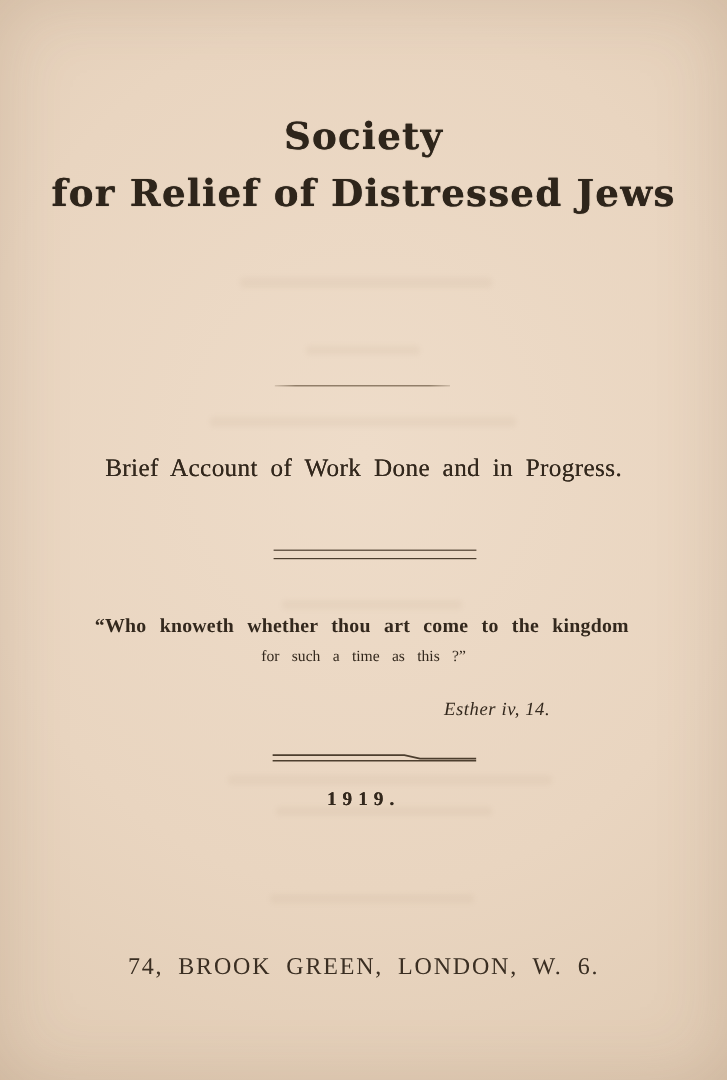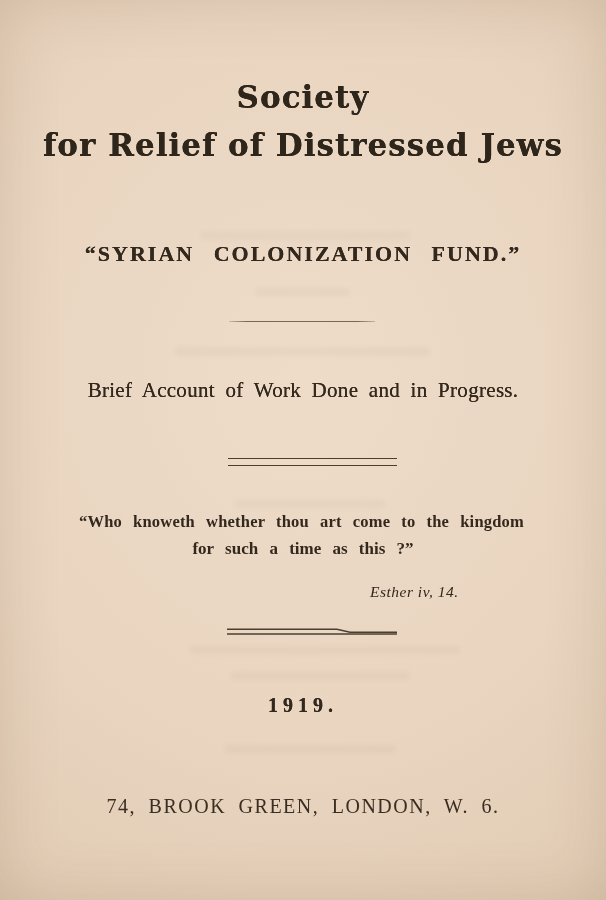--- a/index.html
+++ b/index.html
@@ -27,21 +27,21 @@
 
   
   .ghost{
     position:absolute;border-radius:3px;
     background:var(--ghost);opacity:.08;filter:blur(2px);
   }
 
   .title-line{
     font-family:"DejaVu Serif","Liberation Serif",serif;
     font-weight:bold;font-size:31px;letter-spacing:1px;
-    color:#2e251b;text-shadow:0 0 .6px #2e251b;
+    color:#2e251b;text-shadow:0 0 .6px #2e251b;margin-top:17px;
   }
   .t1{top:79px;}
   .t2{top:127px;}
 
   .subtitle{
     top:198px;font-weight:bold;font-size:17px;
     word-spacing:6px;letter-spacing:.3px;
   }
   .fund{
     top:241px;font-weight:bold;font-size:22px;
@@ -64,31 +64,31 @@
     position:absolute;top:458px;left:228px;width:169px;height:6px;
     border-top:1.8px solid #4c3e2e;border-bottom:1.4px solid #4c3e2e;
   }
 
   .q1{
     position:absolute;top:512px;left:79px;width:445px;
     font-weight:bold;font-size:16.5px;letter-spacing:.2px;
     text-align:justify;text-align-last:justify;
   }
   .q2{
-    top:539px;font-weight:bold;font-size:17px;word-spacing:7px;
+    top:539px;font-weight:normal;font-size:13px;word-spacing:7px;
   }
   .quote-source{
     position:absolute;top:565px;left:370px;
     font-style:italic;font-size:15.5px;letter-spacing:.5px;margin-top:18px;
   }
 
   .rule-kinked{position:absolute;top:627px;left:227px;}
 
   .year{
-    top:694px;font-weight:bold;font-size:20px;letter-spacing:5px;
+    top:658px;font-weight:bold;font-size:16px;letter-spacing:5px;
     text-shadow:0 0 .5px var(--ink);
   }
 
   .office{
     top:757px;font-family:"DejaVu Serif","Liberation Serif",serif;
     font-weight:bold;font-size:14.5px;letter-spacing:.5px;color:#3a2e22;
   }
   .address{
     top:795px;font-size:20px;letter-spacing:1.5px;word-spacing:6px;color:#3a2e22;
   }
@@ -105,21 +105,20 @@
   <div class="ghost" style="top:646px;left:190px;width:270px;height:8px;"></div>
   <div class="ghost" style="top:672px;left:230px;width:180px;height:8px;"></div>
   <div class="ghost" style="top:745px;left:225px;width:170px;height:8px;"></div>
 
   <h1 style="margin:0;font-weight:normal;">
     <span class="abs title-line t1">Society</span>
     <span class="abs title-line t2">for Relief of Distressed Jews</span>
   </h1>
 
 
-  <div class="abs fund">“SYRIAN COLONIZATION FUND.”</div>
 
   <hr class="rule-single">
 
   <div class="abs account">Brief Account of Work Done and in Progress.</div>
 
   <div class="rule-double"></div>
 
   <div class="q1">“Who knoweth whether thou art come to the kingdom</div>
   <div class="abs q2">for such a time as this ?”</div>
   <div class="quote-source">Esther iv, 14.</div>

